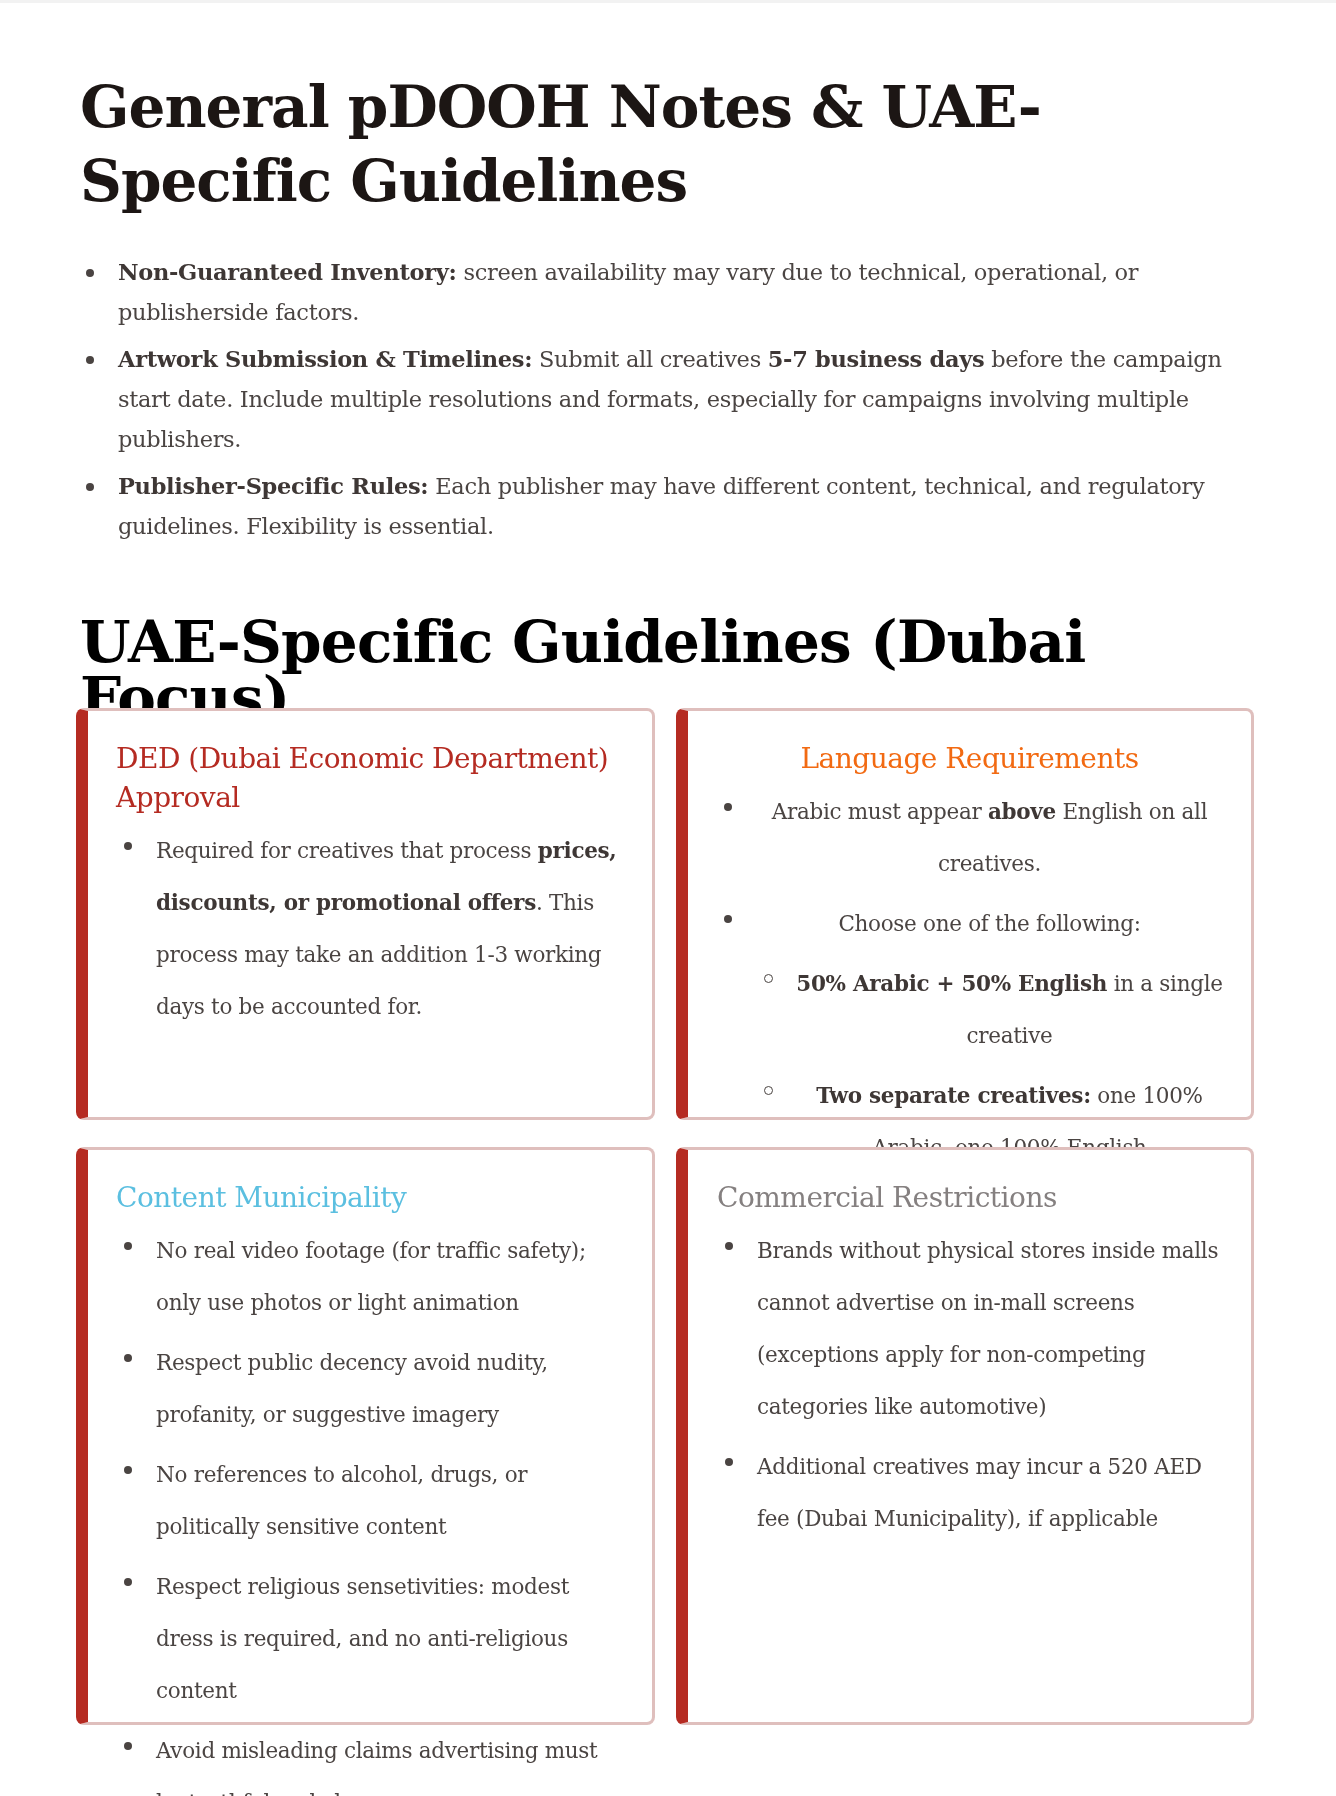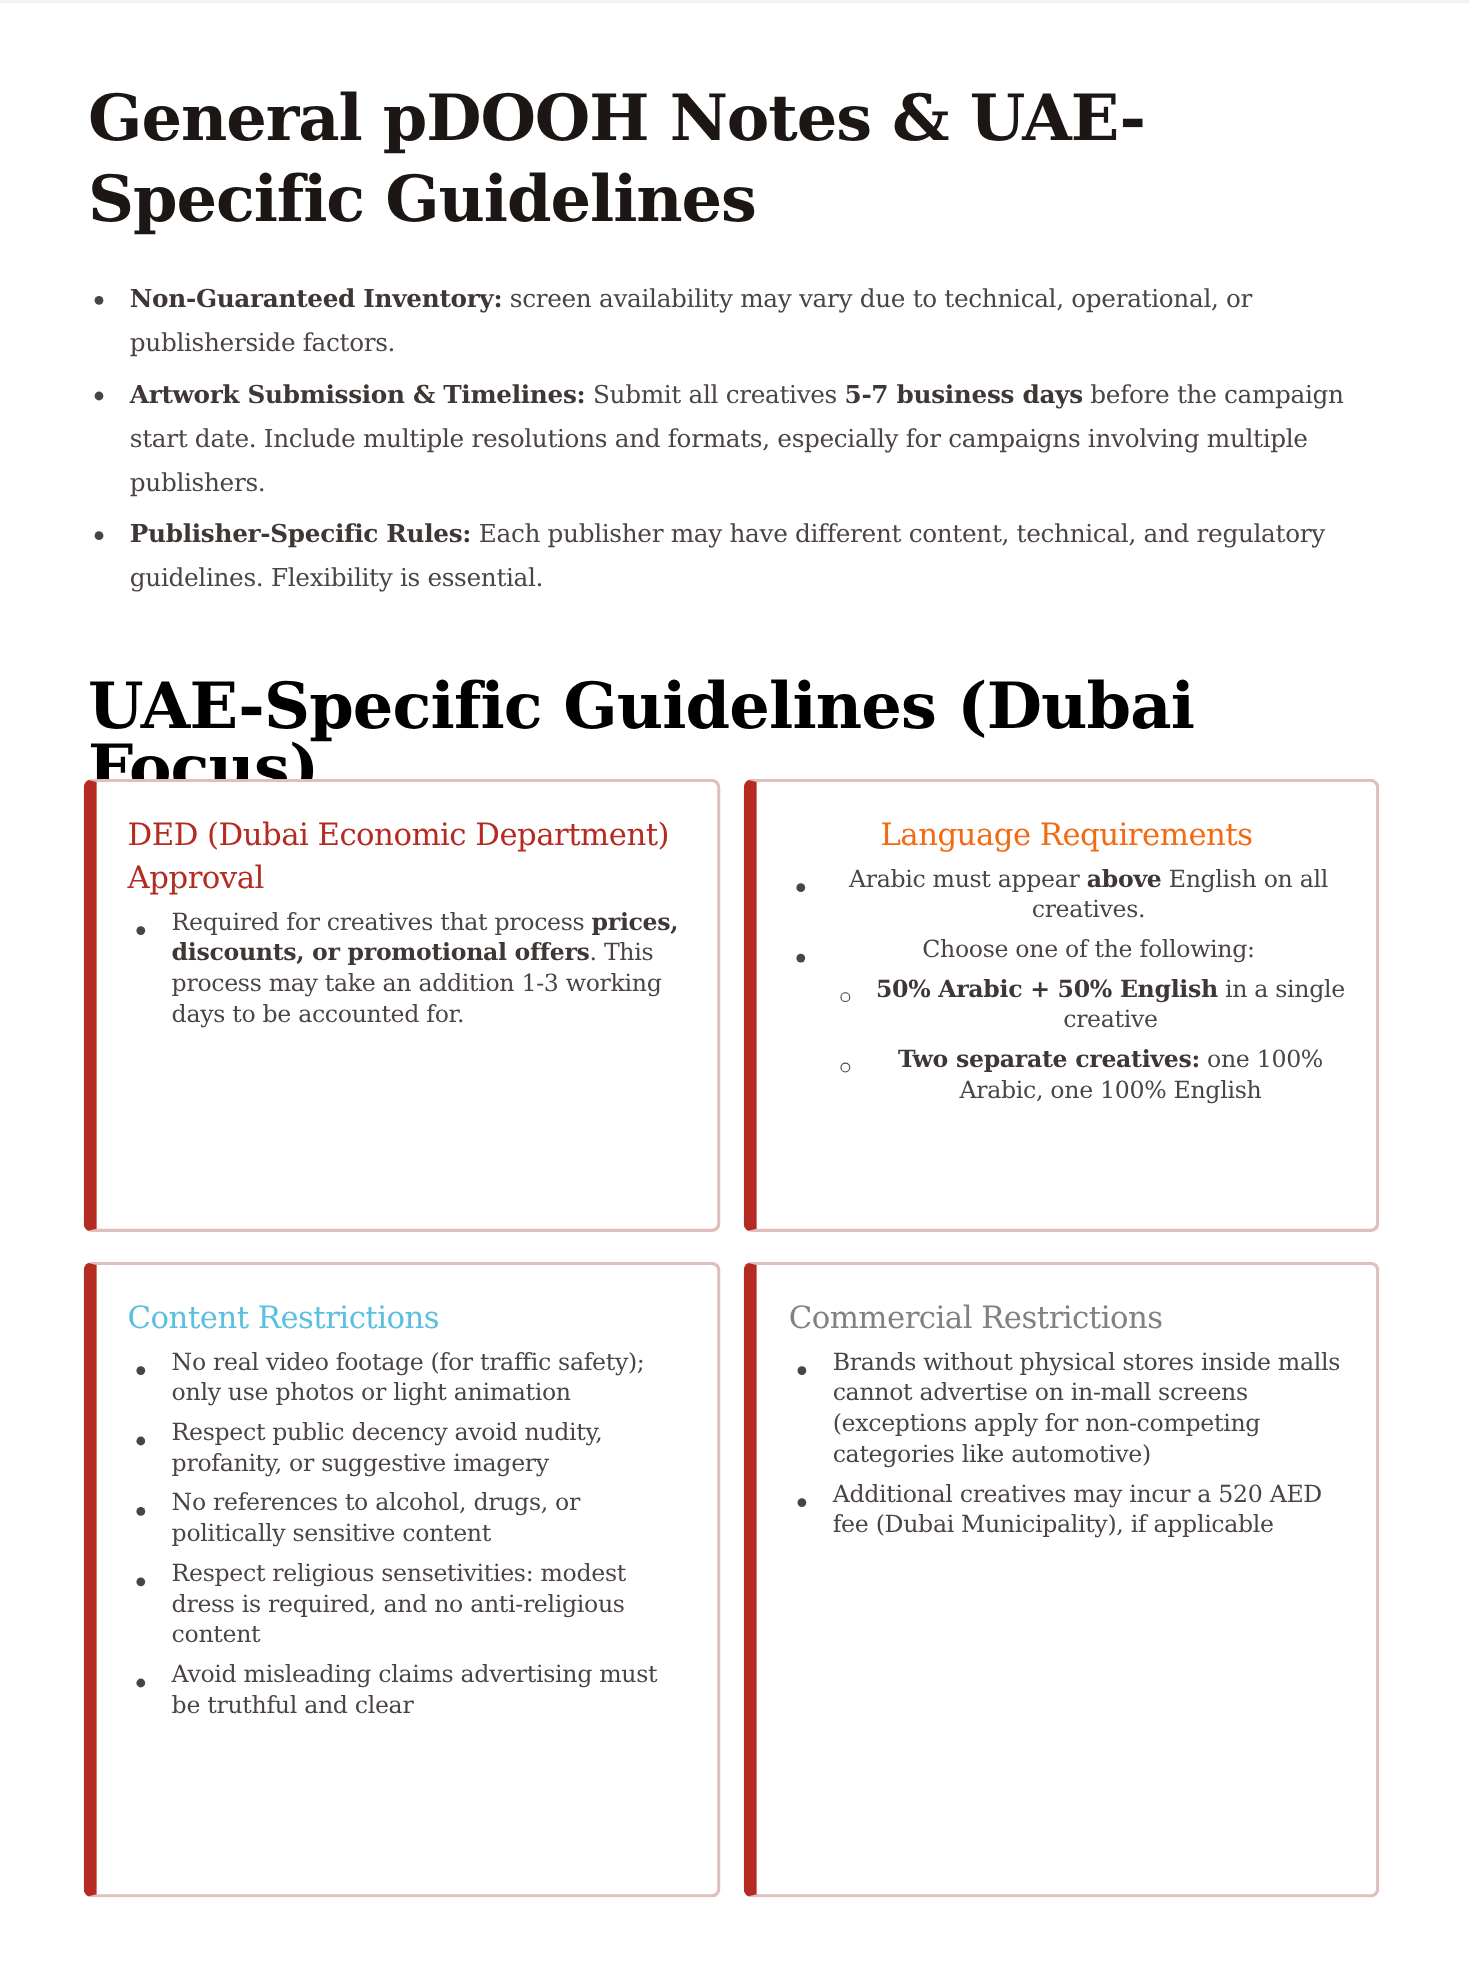--- a/index.html
+++ b/index.html
@@ -39,21 +39,21 @@
     padding: 28px 28px 26px 28px;
   }
   .card.r1 { height: 412px; }
   .card.r2 { height: 578px; }
   .card h3 {
     margin: 0 0 8px 0; font-family: "DejaVu Serif", serif; font-weight: normal;
     font-size: 28px; line-height: 39px; letter-spacing: -0.5px;
   }
   .card ul { margin: 0; padding: 0 0 0 40px; list-style: none; }
   .card li {
-    position: relative; font-size: 21.5px; line-height: 28px; margin-bottom: 8px;
+    position: relative; font-size: 21.5px; line-height: 52px; margin-bottom: 8px;
     letter-spacing: -0.3px;
   }
   .card ul.sub { padding-left: 40px; margin-top: 8px; }
   .card ul.sub li .ring {
     position: absolute; left: -32px; top: 16px; width: 7px; height: 7px; border-radius: 50%;
     border: 1.5px solid #4a4442; box-sizing: border-box; width: 9px; height: 9px;
   }
 </style>
 </head>
 <body>
@@ -111,21 +111,21 @@
           <li>
             <span class="ring"></span>
             <b>Two separate creatives:</b><span> one 100% Arabic, one 100% English</span>
           </li>
         </ul>
       </li>
     </ul>
   </div>
 
   <div class="card r2" style="border-color: rgb(223, 191, 189) rgb(223, 191, 189) rgb(223, 191, 189) rgb(181, 43, 34);">
-    <h3 style="color: rgb(91, 191, 224);">Content Restrictions</h3>
+    <h3 style="color: rgb(91, 191, 224);">Content Municipality</h3>
     <ul>
         <li><span class="dot"></span><span>No real video footage (for traffic safety); only use photos or light animation</span></li>
         <li><span class="dot"></span><span>Respect public decency avoid nudity, profanity, or suggestive imagery</span></li>
         <li><span class="dot"></span><span>No references to alcohol, drugs, or politically sensitive content</span></li>
         <li><span class="dot"></span><span>Respect religious sensetivities: modest dress is required, and no anti-religious content</span></li>
         <li><span class="dot"></span><span>Avoid misleading claims advertising must be truthful and clear</span></li>
       </ul>
   </div>
 
   <div class="card r2" style="border-color: rgb(223, 191, 189) rgb(223, 191, 189) rgb(223, 191, 189) rgb(181, 43, 34); padding-left: 29px;">

